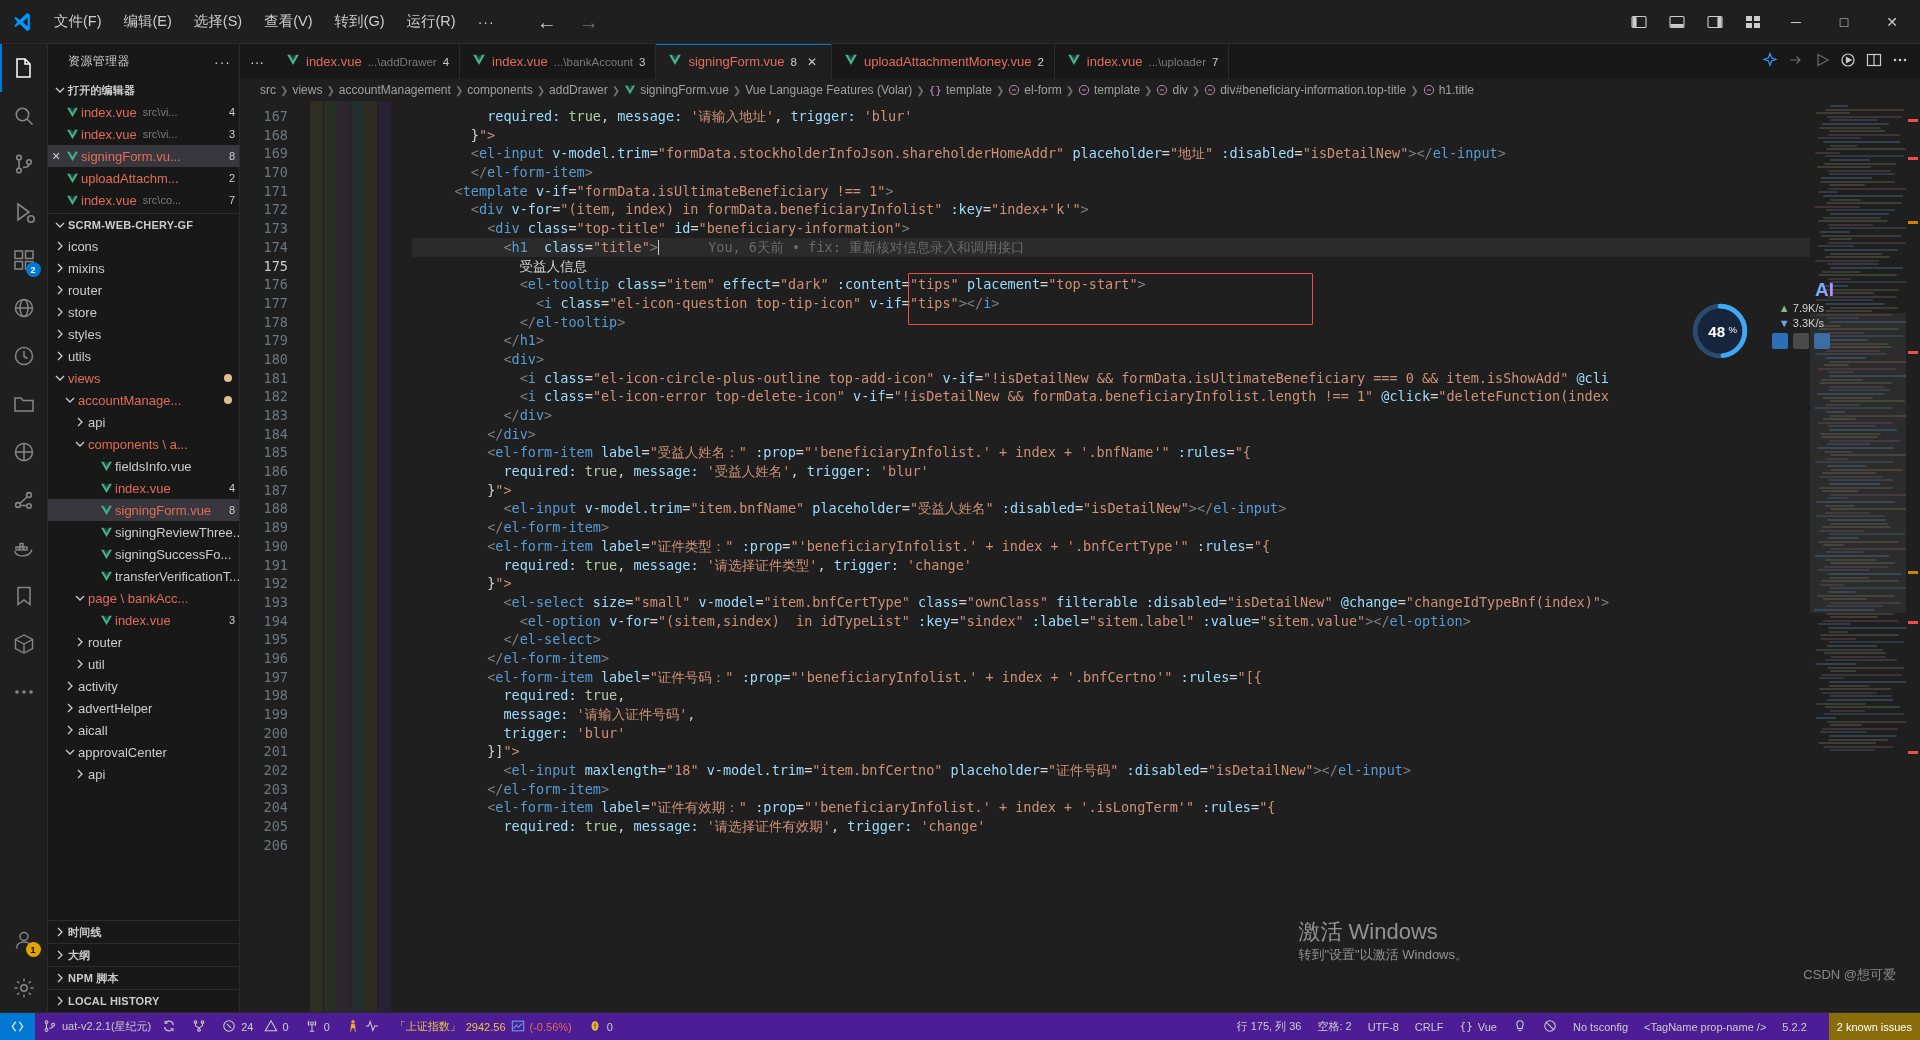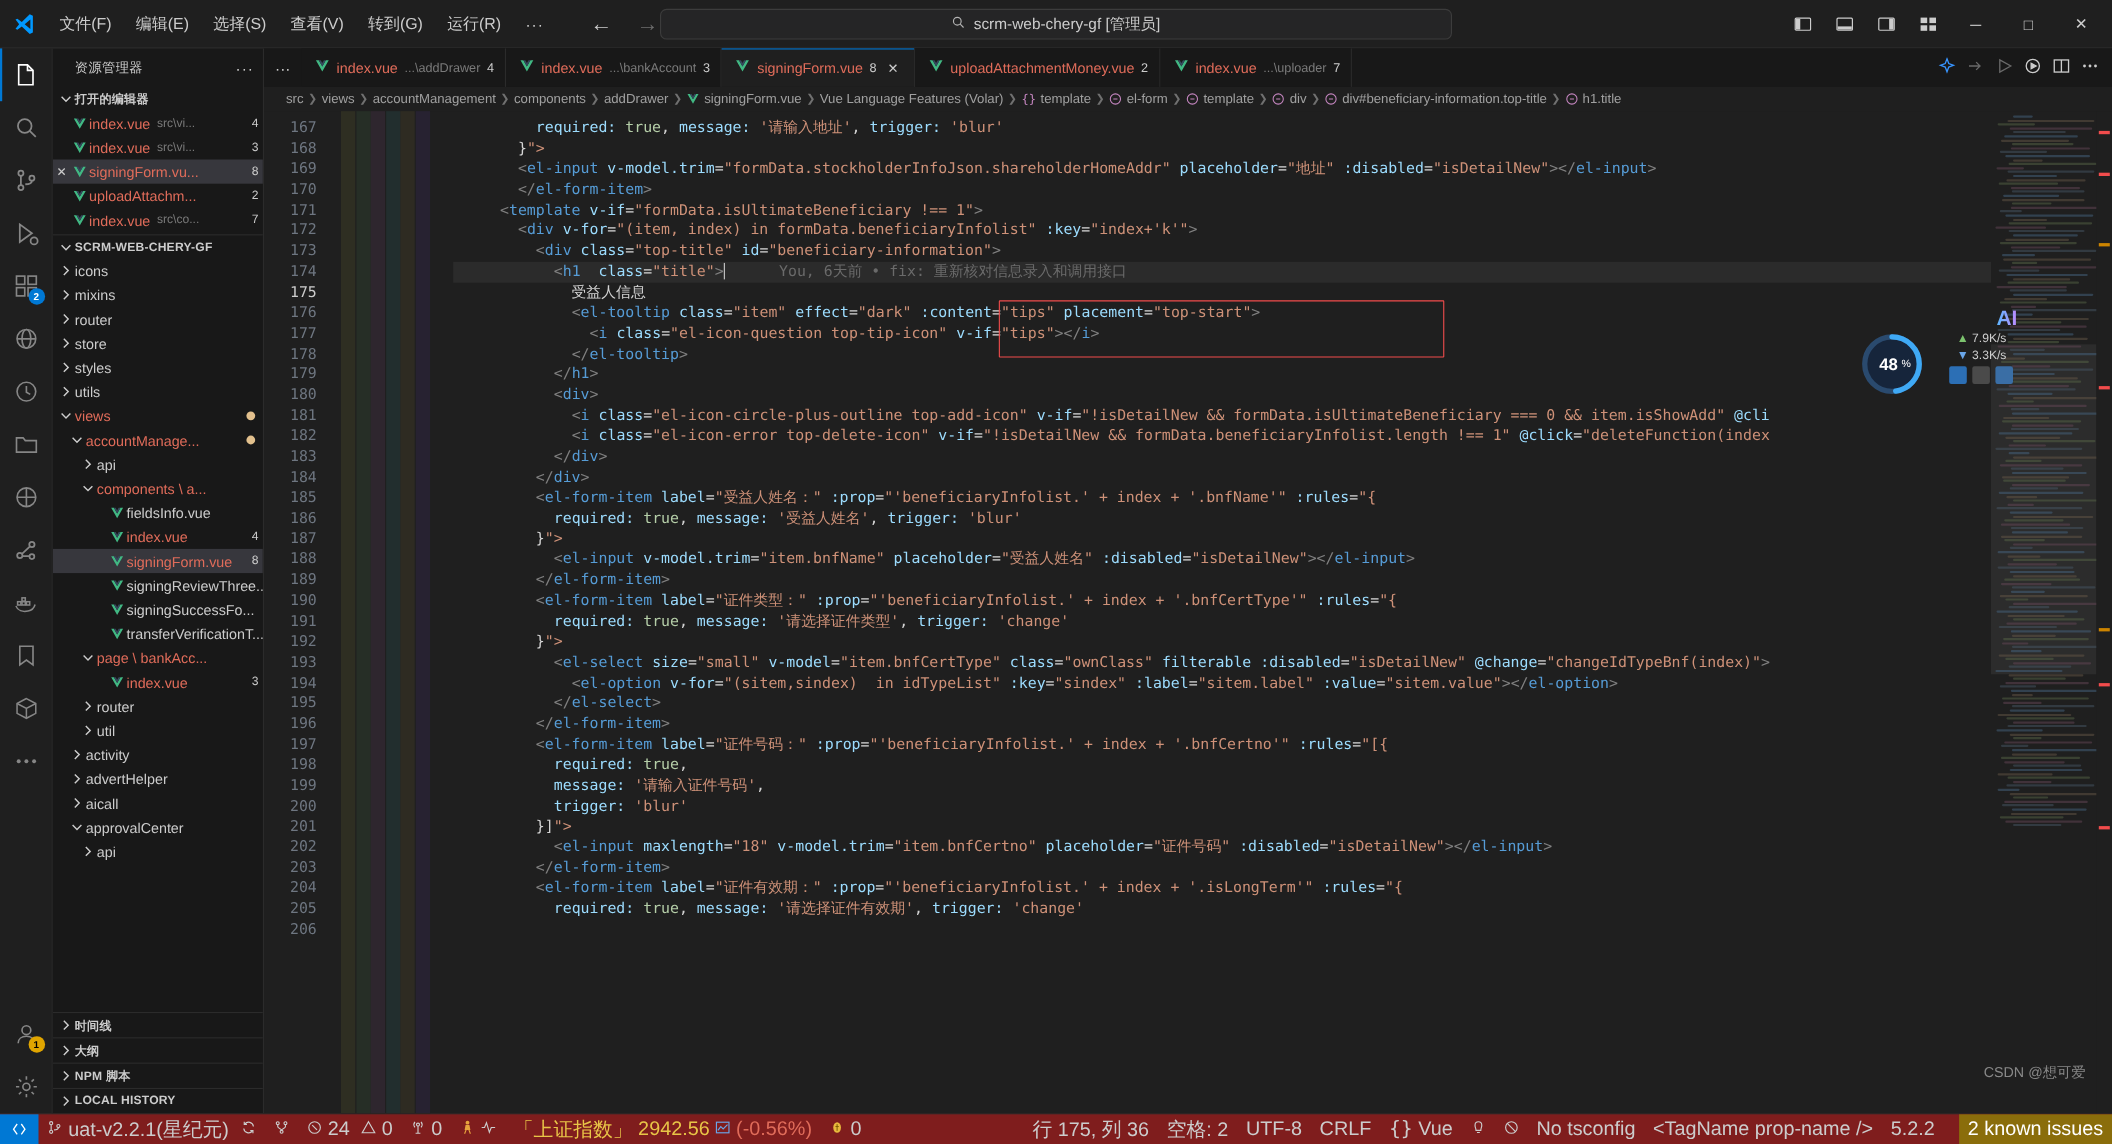--- a/index.html
+++ b/index.html
@@ -174,22 +174,22 @@
   #winmark {
     position:absolute; right:452px; bottom:48px; color:#b9b9b9; opacity:.75;
     text-align:left; line-height:1.35;
   }
   #winmark .l1 { font-size:22px; }
   #winmark .l2 { font-size:13px; }
   #csdn { position:absolute; right:24px; bottom:28px; color:#9a9a9a; font-size:13px; opacity:.85;}
 
   
   #statusbar {
-    height:28px; background:#7f1d1d; display:flex; align-items:center;
-    font-size:18px; color:#cccccc; border-top:1px solid #2b2b2b;
+    height:28px; background:#4c1d95; display:flex; align-items:center;
+    font-size:11px; color:#cccccc; border-top:1px solid #2b2b2b;
   }
   .sb-remote { background:#0078d4; height:28px; display:flex; align-items:center;
                padding:0 10px; color:#fff; }
   .sb-remote svg { width:15px; height:15px; }
   .sbi { display:flex; align-items:center; gap:5px; padding:0 8px; height:28px; white-space:nowrap;}
   .sbi svg { width:14px; height:14px; }
   .sb-right { margin-left:auto; display:flex; align-items:center; }
   .sb-yellow { background:#8a6d0b; color:#fff;margin-left:14px; }
   .stock-label { color:#e8c547; }
   .stock-val { color:#e8c547; }
@@ -209,29 +209,20 @@
     <div class="menu-item">编辑(E)</div>
     <div class="menu-item">选择(S)</div>
     <div class="menu-item">查看(V)</div>
     <div class="menu-item">转到(G)</div>
     <div class="menu-item">运行(R)</div>
     <div class="menu-more">···</div>
   </div>
   <div id="navarrows">
     <span class="nav-arrow">←</span>
     <span class="nav-arrow dim">→</span>
-  </div>
-  <div id="qsearch">
-    <span class="mag">
-      <svg viewBox="0 0 16 16" width="13" height="13">
-          <circle cx="6.5" cy="6.5" r="4.3" fill="none" stroke="#b4b4b4" stroke-width="1.3"></circle>
-          <line x1="9.8" y1="9.8" x2="13.5" y2="13.5" stroke="#b4b4b4" stroke-width="1.3"></line>
-        </svg>
-    </span>
-    <span>scrm-web-chery-gf [管理员]</span>
   </div>
   <div id="titleright">
     <div class="tbtn">
       <svg viewBox="0 0 16 16">
           <rect x="1" y="2.5" width="14" height="11" rx="1" fill="none" stroke="#cccccc" stroke-width="1.1"></rect>
           <rect x="1.6" y="3.1" width="4" height="9.8" fill="#cccccc"></rect>
         </svg>
     </div>
     <div class="tbtn">
       <svg viewBox="0 0 16 16">
@@ -1188,20 +1179,24 @@
       <div id="netspeed">
         <div><span class="up">▲</span> <span>7.9K/s</span></div>
         <div><span class="dn">▼</span> <span>3.3K/s</span></div>
       </div>
       <div id="traywidgets">
         <div class="tw" style="background:#2c6fb5"></div>
         <div class="tw" style="background:#4a4a4a"></div>
         <div class="tw" style="background:#3a6ea5"></div>
       </div>
 
+      <div id="winmark">
+        <div class="l1">激活 Windows</div>
+        <div class="l2">转到"设置"以激活 Windows。</div>
+      </div>
       <div id="csdn">CSDN @想可爱</div>
     </div>
   </div>
 </div>
 
 <div id="statusbar">
   <div class="sb-remote">
     <svg viewBox="0 0 16 16" fill="none" stroke="#ffffff" stroke-width="1.3">
         <path d="M6 3 2.5 8 6 13M10 3l3.5 5-3.5 5"></path>
       </svg>

